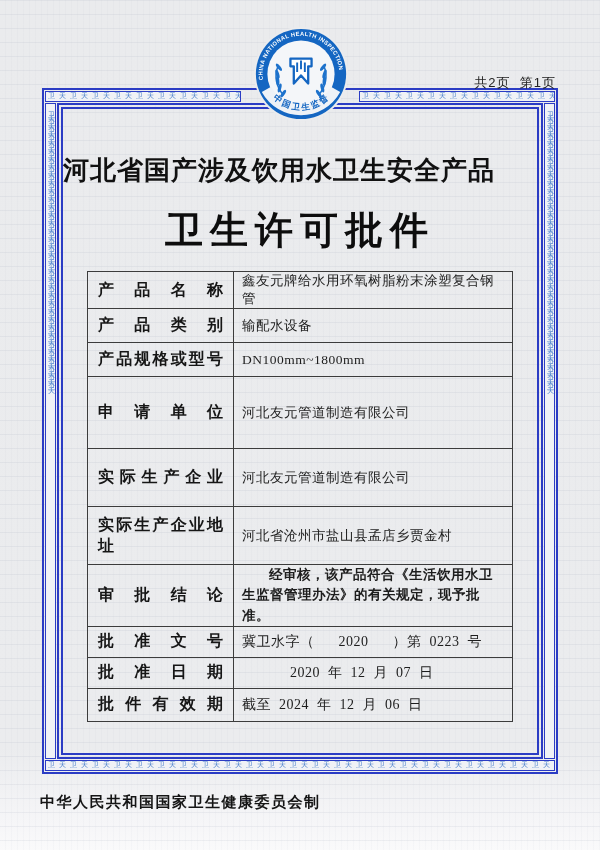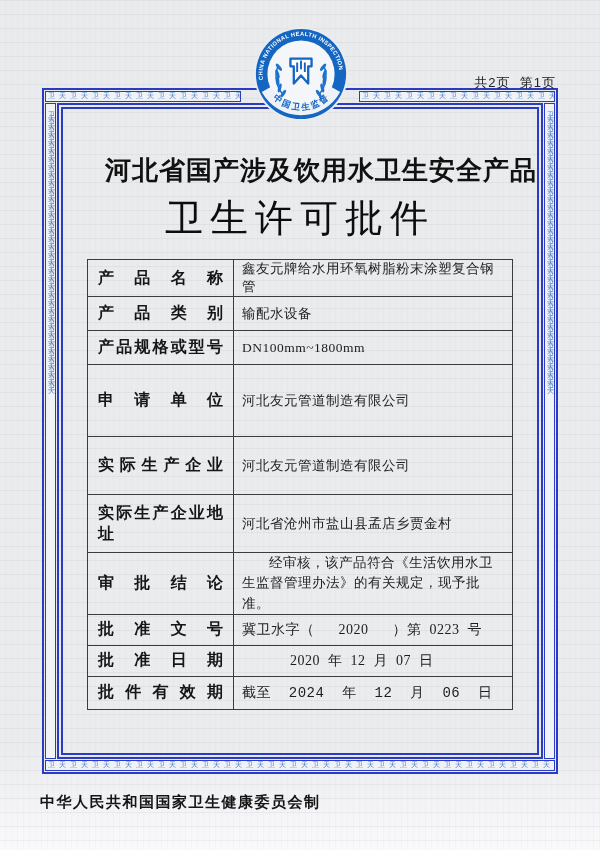--- a/index.html
+++ b/index.html
@@ -51,56 +51,56 @@
   .strip-right{right:1px;}
   .frame-inner{
     position:absolute;left:13px;top:13px;right:13px;bottom:13px;
     border:6px double #2b3cc4;box-sizing:border-box;
   }
   
   .emblem{position:absolute;left:253px;top:26px;width:96px;height:96px;z-index:3;}
   
   .content{position:absolute;left:63px;right:63px;top:109px;z-index:2;}
   .title1{
-    margin-top:44px;text-align:right;
+    margin-top:44px;text-align:left;
     font-size:26px;font-weight:bold;letter-spacing:1px;color:#111;
   }
   .title2{
-    margin-top:5px;text-align:center;
-    font-size:38px;font-weight:normal;letter-spacing:7px;color:#0d0d0d;
+    margin-top:17px;text-align:center;
+    font-size:38px;font-weight:bold;letter-spacing:7px;color:#0d0d0d;
   }
   
   table.cert{
     margin:15px auto 12px;border-collapse:collapse;width:426px;
     table-layout:fixed;
   }
   table.cert td{
     border:1px solid #3c3c3c;vertical-align:middle;
     background:transparent;
   }
   td.lbl{
     width:146px;padding:0 10px;box-sizing:border-box;
     font-family:"Liberation Sans","DejaVu Sans",sans-serif;
     font-size:16px;font-weight:bold;color:#161616;
     text-align:justify;text-align-last:justify;
   }
   td.val{
     padding:0 8px;font-size:13.5px;color:#1d1d1d;letter-spacing:.5px;
   }
   td.val.pre{white-space:pre;}
-  td.val .indent{margin:0;text-indent:2em;line-height:1.5;}
+  td.val .indent{margin:0;text-indent:2em;line-height:1.5;font-weight:bold;}
   tr.r1,tr.r2,tr.r3{height:34px;}
   tr.r4,tr.r5{height:72px;}
   tr.r6,tr.r7{height:58px;}
   tr.r8{height:54px;}
   tr.r9,tr.r10{height:31px;}
   tr.r11{height:33px;}
   tr.r9 td.val{font-size:14px;}
   tr.r10 td.val{padding-left:56px;font-size:14px;}
-  tr.r11 td.val{font-size:14px;font-family:Liberation Mono, monospace;}
+  tr.r11 td.val{font-size:14px;}
   
   .footer{
     position:absolute;left:40px;bottom:38px;z-index:2;
     font-size:15px;font-weight:bold;letter-spacing:1.5px;color:#151515;
   }
 </style>
 </head>
 <body>
 
 <div class="page">

